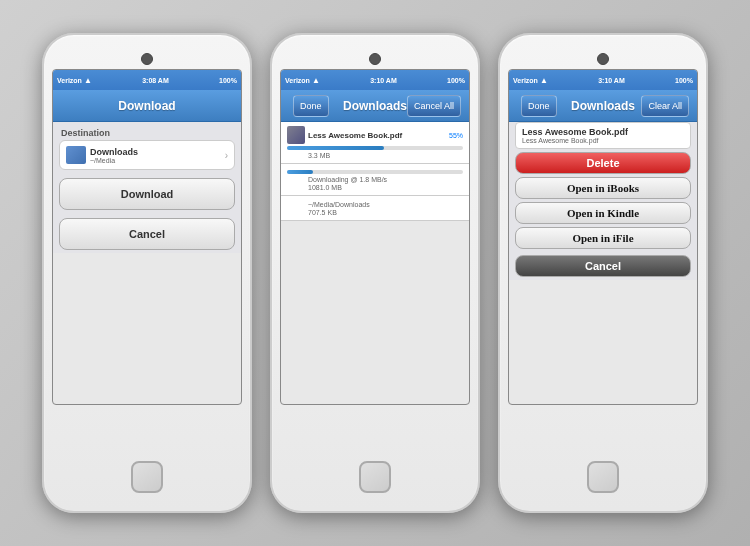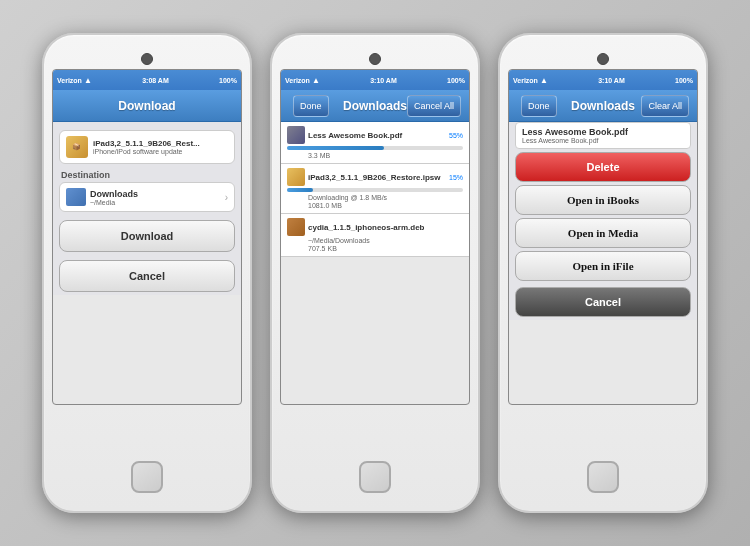--- a/index.html
+++ b/index.html
@@ -225,21 +225,21 @@
     }
     .progress-bar-fill {
       height: 4px;
       background: linear-gradient(90deg, #4a9de0, #2a7dc0);
       border-radius: 2px;
     }
 
     
     .action-sheet-item {
       margin: 3px 6px;
-      height: 30px;
+      height: 22px;
       border-radius: 8px;
       border: 1px solid #aaa;
       display: flex;
       align-items: center;
       justify-content: center;
       font-size: 11px;
       font-weight: bold;
       cursor: pointer;
     }
     .action-sheet-default {
@@ -283,29 +283,20 @@
         <span>100%</span>
       </div>
     </div>
 
     <div class="nav-bar">
       <span class="nav-title">Download</span>
     </div>
 
     <div class="screen-content">
 
-      <div class="file-item" style="margin-top:8px;">
-        <div class="file-icon">
-          <span style="font-size:7px;">📦</span>
-        </div>
-        <div class="file-info">
-          <div class="file-name">iPad3,2_5.1.1_9B206_Rest...</div>
-          <div class="file-sub">iPhone/iPod software update</div>
-        </div>
-      </div>
 
       <div class="section-label">Destination</div>
 
       <div class="destination-row">
         <div class="dest-icon"></div>
         <div class="dest-info">
           <div class="dest-name">Downloads</div>
           <div class="dest-path">~/Media</div>
         </div>
         <span class="chevron">›</span>
@@ -346,37 +337,28 @@
           <span class="dl-name">Less Awesome Book.pdf</span>
           <span class="dl-pct">55%</span>
         </div>
         <div class="progress-bar-bg">
           <div class="progress-bar-fill" style="width:55%"></div>
         </div>
         <div class="dl-sub">3.3 MB</div>
       </div>
 
       <div class="download-list-item">
-        <div class="dl-row1">
-          <div class="dl-icon dl-icon-orange"></div>
-          <span class="dl-name">iPad3,2_5.1.1_9B206_Restore.ipsw</span>
-          <span class="dl-pct">15%</span>
-        </div>
         <div class="progress-bar-bg">
           <div class="progress-bar-fill" style="width:15%"></div>
         </div>
         <div class="dl-sub">Downloading @ 1.8 MB/s</div>
         <div class="dl-sub">1081.0 MB</div>
       </div>
 
       <div class="download-list-item">
-        <div class="dl-row1">
-          <div class="dl-icon" style="background:linear-gradient(135deg,#c08040,#a06020);"></div>
-          <span class="dl-name">cydia_1.1.5_iphoneos-arm.deb</span>
-        </div>
         <div class="dl-sub">~/Media/Downloads</div>
         <div class="dl-sub">707.5 KB</div>
       </div>
     </div>
   </div>
 </div>
 
 <div class="phone">
   <div class="screen">
 
@@ -406,21 +388,21 @@
 
       <div class="action-sheet-item action-sheet-delete">
         <span>Delete</span>
       </div>
 
       <div class="action-sheet-item action-sheet-default">
         <span>Open in iBooks</span>
       </div>
 
       <div class="action-sheet-item action-sheet-default">
-        <span>Open in Media</span>
+        <span>Open in Kindle</span>
       </div>
 
       <div class="action-sheet-item action-sheet-default">
         <span>Open in iFile</span>
       </div>
 
 
       <div class="action-sheet-item action-sheet-cancel">
         <span>Cancel</span>
       </div>

